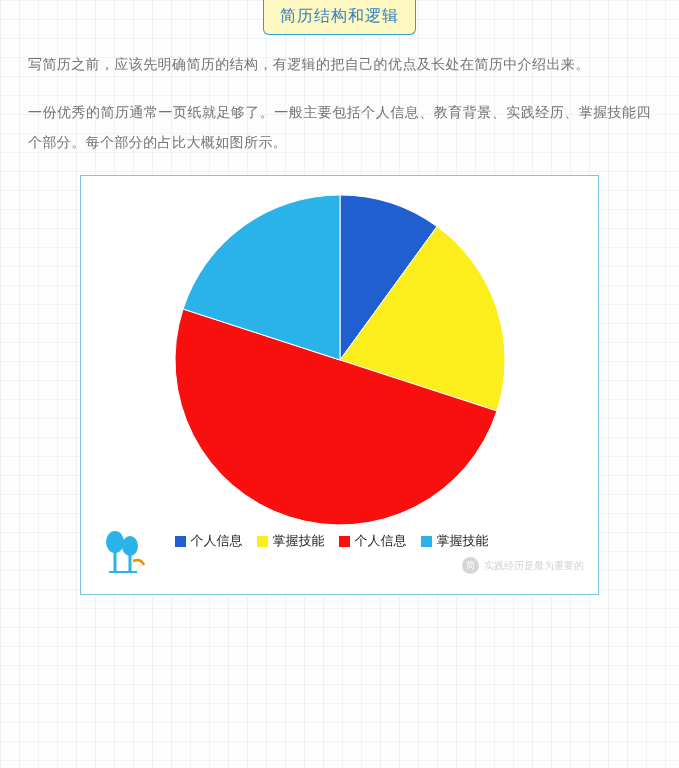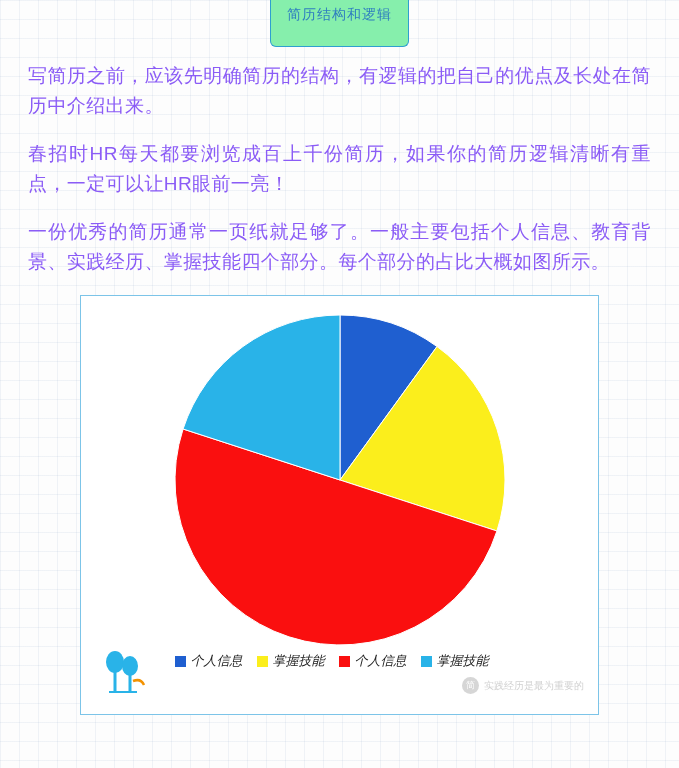--- a/index.html
+++ b/index.html
@@ -38,30 +38,30 @@
     display: flex;
     justify-content: center;
     padding-top: 0;
     margin-bottom: 14px;
   }
   .title-pill {
     border: 1px solid #2f9fd0;
     border-top: none;
     border-radius: 0 0 6px 6px;
     color: #2f7fbf;
+    font-size: 16px;
+    letter-spacing: 1px;
+    padding: 6px 16px 7px 16px;
+    background: #fef9c3;
+    font-family: "Liberation Sans", sans-serif;
+  }
+
+  p.para {
+    color: #737373;
     font-size: 14px;
-    letter-spacing: 1px;
-    padding: 6px 16px 22px 16px;
-    background: #86efac;
-    font-family: "Liberation Sans", sans-serif;
-  }
-
-  p.para {
-    color: #8b5cf6;
-    font-size: 19px;
     line-height: 30px;
     margin: 4px 0 18px 0;
     letter-spacing: 0.4px;
     text-align: justify;
   }
   p.para.last {
     margin-top: 16px;
     margin-bottom: 0;
   }
 
@@ -87,21 +87,20 @@
   .legend {
     position: absolute;
     bottom: 44px;
     left: 0;
     right: 16px;
     display: flex;
     justify-content: center;
     gap: 14px;
     align-items: center;
     flex-wrap: nowrap;
-    font-style: italic;
   }
   .legend-item {
     display: flex;
     align-items: center;
     gap: 5px;
     font-size: 13px;
     color: #222;
     white-space: nowrap;
   }
   .legend-swatch {
@@ -147,21 +146,20 @@
 
 <div class="page-bg"></div>
 
 <div class="content">
 
   <div class="title-wrap">
     <div class="title-pill">简历结构和逻辑</div>
   </div>
 
   <p class="para">写简历之前，应该先明确简历的结构，有逻辑的把自己的优点及长处在简历中介绍出来。</p>
-  <p class="para">春招时HR每天都要浏览成百上千份简历，如果你的简历逻辑清晰有重点，一定可以让HR眼前一亮！</p>
   <p class="para">一份优秀的简历通常一页纸就足够了。一般主要包括个人信息、教育背景、实践经历、掌握技能四个部分。每个部分的占比大概如图所示。</p>
 
   <div class="chart-card">
 
     <div class="pie-holder">
       <svg width="340" height="340" viewBox="0 0 340 340">
 
         <g id="pie-slices">
             <path d="M 170 170 L 170 5 A 165 165 0 0 1 266.98456662825805 36.51219592813368 Z" fill="#1f5fd0" stroke="#ffffff" stroke-width="1"></path>
             <path d="M 170 170 L 266.98456662825805 36.51219592813368 A 165 165 0 0 1 326.9243251887003 220.98780407186632 Z" fill="#fbee1c" stroke="#ffffff" stroke-width="1"></path>

